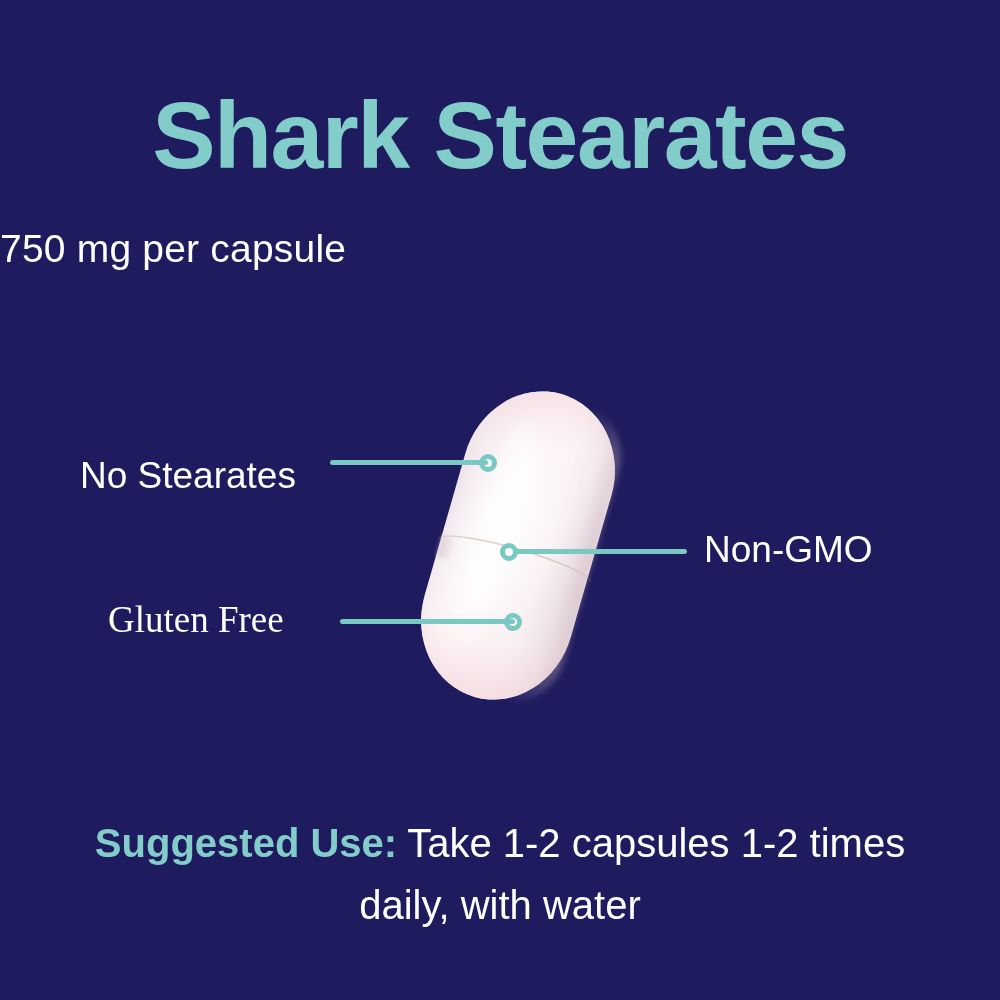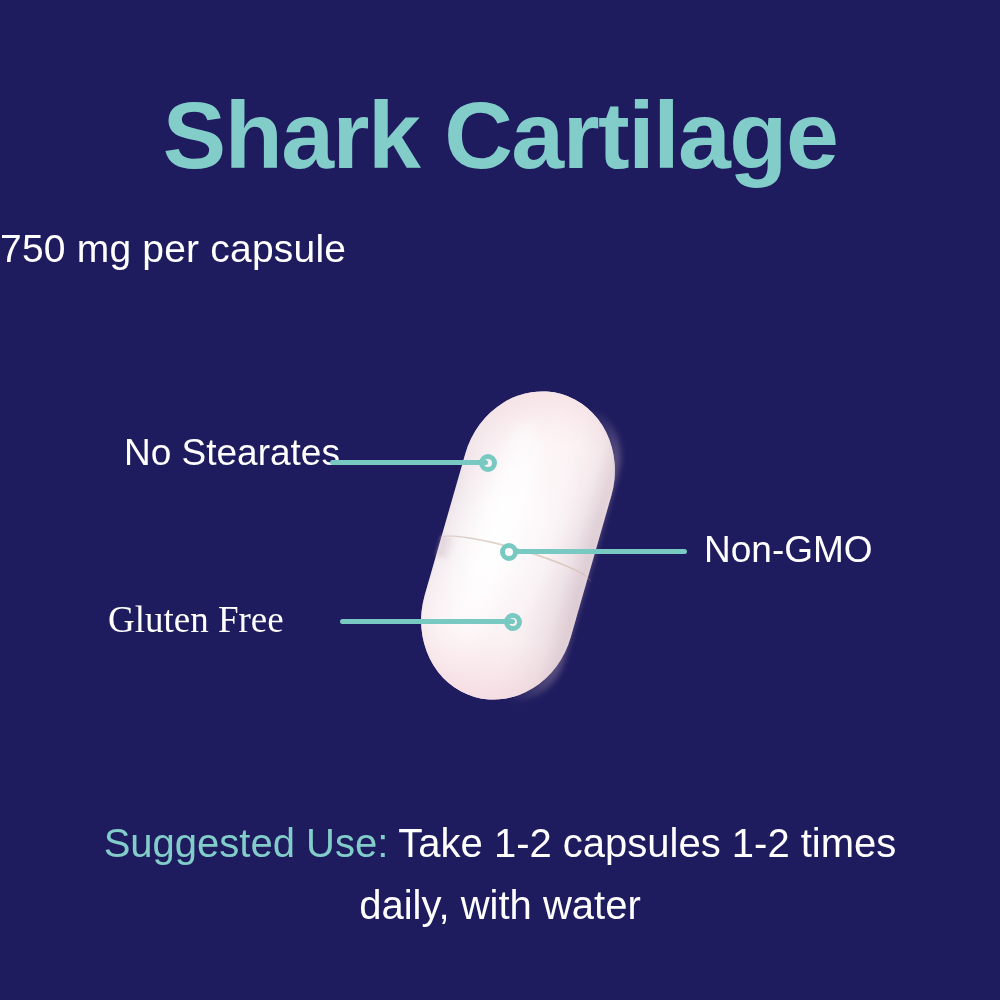--- a/index.html
+++ b/index.html
@@ -196,21 +196,21 @@
     position: absolute;
     width: 18px;
     height: 18px;
     border: 5px solid #79c9c3;
     border-radius: 50%;
     box-sizing: border-box;
     background: transparent;
   }
 
   
-  #label-no-stearates { left: 80px;  top: 434px; margin-left: 44px; }
+  #label-no-stearates { left: 80px;  top: 457px; }
   #leader-no-stearates { left: 330px; top: 460px; width: 158px; }
   #marker-no-stearates { left: 479px; top: 454px; }
 
   
   #label-non-gmo { left: 704px; top: 531px; text-align: center; }
   #leader-non-gmo { left: 515px; top: 549px; width: 172px; }
   #marker-non-gmo { left: 500px; top: 543px; }
 
   
   #label-gluten-free { left: 108px; top: 601px; font-family: Liberation Serif, serif; }
@@ -223,31 +223,31 @@
     left: 60px;
     top: 812px;
     width: 880px;
     text-align: center;
     font-size: 40px;
     font-weight: 400;
     color: #ffffff;
     line-height: 1.55;
   }
   .suggested .lead {
-    font-weight: 400;
+    font-weight: 700;
     color: #82cdc9;
   }
   .suggested .gap { display: inline-block; width: 10px; }
 </style>
 </head>
 <body>
 
 <div id="poster">
 
-  <div class="title">Shark Cartilage</div>
+  <div class="title">Shark Stearates</div>
 
   <div class="subtitle">750 mg per capsule</div>
 
   <div class="capsule-wrap">
     <div class="cap-glow"></div>
     <div class="capsule">
       <div class="capsule-body"></div>
       <div class="cap-top-tint"></div>
       <div class="cap-bottom-tint"></div>
       <div class="cap-shade-right"></div>

